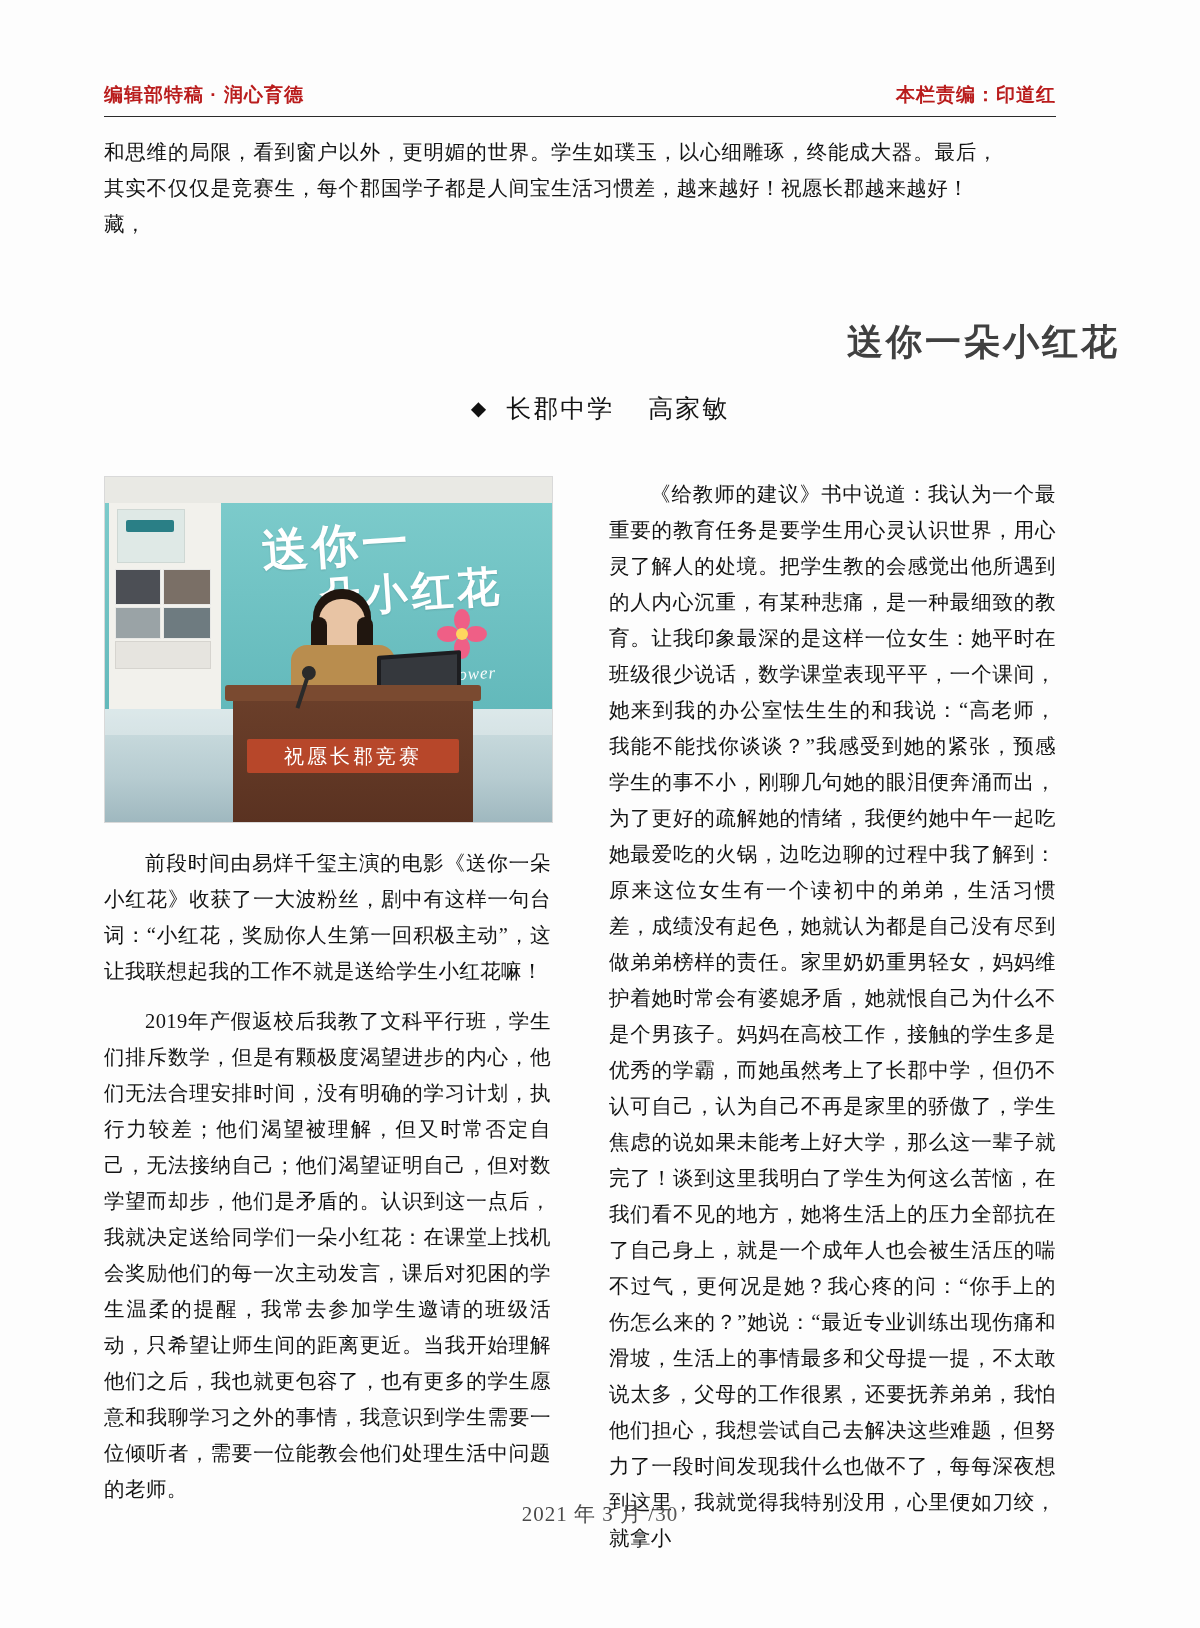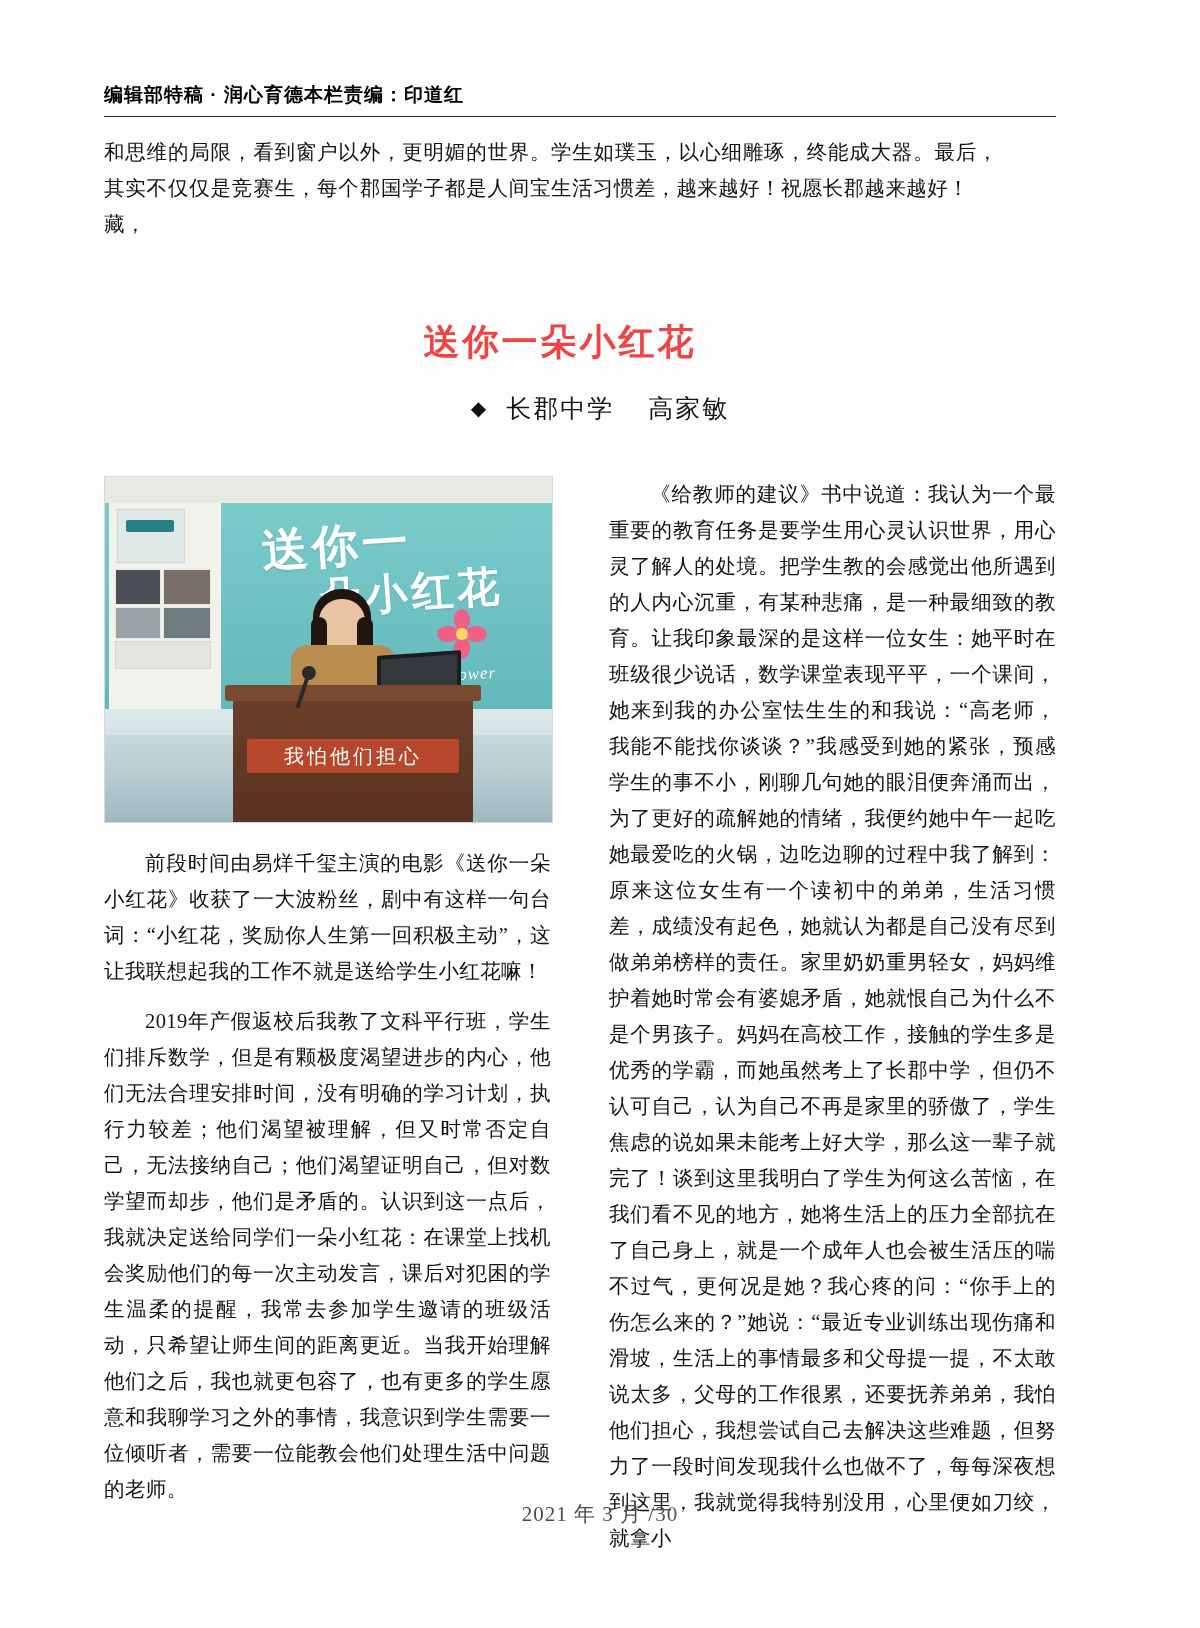--- a/index.html
+++ b/index.html
@@ -23,25 +23,25 @@
     background: #fdfdfd;
   }
 
   
   .runhead {
     position: absolute;
     left: 104px;
     top: 82px;
     width: 952px;
     display: flex;
-    justify-content: flex-start;
+    justify-content: space-between;
     align-items: baseline;
     font-size: 19px;
     letter-spacing: 1px;
-    color: #000000;
+    color: #b91c1c;
   }
   .runhead .left { font-family: "Liberation Sans", sans-serif; font-weight: 600; }
   .runhead .right { font-family: "Liberation Sans", sans-serif; font-weight: 600; }
 
   .rule {
     position: absolute;
     left: 104px;
     top: 116px;
     width: 952px;
     height: 1px;
@@ -68,26 +68,26 @@
     letter-spacing: 0.4px;
     color: #131313;
   }
 
   
   .article-title {
     position: absolute;
     top: 318px;
     left: 0;
     width: 1120px;
-    text-align: center;
+    text-align: right;
     font-family: "Liberation Sans", sans-serif;
     font-weight: bold;
     font-size: 36px;
     letter-spacing: 3px;
-    color: #ef4444;
+    color: #404040;
   }
   .byline {
     position: absolute;
     top: 392px;
     left: 0;
     width: 1200px;
     text-align: center;
     font-size: 25px;
     letter-spacing: 2px;
     color: #141414;
@@ -339,21 +339,21 @@
         <div class="ph-person-hair"></div>
         <div class="ph-person-head"></div>
         <div class="ph-person-hair2"></div>
         <div class="ph-person-hair3"></div>
         <div class="ph-person-inner"></div>
         <div class="ph-person-body"></div>
         <div class="ph-laptop"></div>
 
         <div class="ph-podium">
           <div class="ph-podium-top"></div>
-          <div class="ph-podium-band">我怕他们担心</div>
+          <div class="ph-podium-band">祝愿长郡竞赛</div>
         </div>
         <div class="ph-mic"></div>
       </div>
 
       <p class="cjk para">前段时间由易烊千玺主演的电影《送你一朵小红花》收获了一大波粉丝，剧中有这样一句台词：“小红花，奖励你人生第一回积极主动”，这让我联想起我的工作不就是送给学生小红花嘛！</p>
       <p class="cjk para">2019年产假返校后我教了文科平行班，学生们排斥数学，但是有颗极度渴望进步的内心，他们无法合理安排时间，没有明确的学习计划，执行力较差；他们渴望被理解，但又时常否定自己，无法接纳自己；他们渴望证明自己，但对数学望而却步，他们是矛盾的。认识到这一点后，我就决定送给同学们一朵小红花：在课堂上找机会奖励他们的每一次主动发言，课后对犯困的学生温柔的提醒，我常去参加学生邀请的班级活动，只希望让师生间的距离更近。当我开始理解他们之后，我也就更包容了，也有更多的学生愿意和我聊学习之外的事情，我意识到学生需要一位倾听者，需要一位能教会他们处理生活中问题的老师。</p>
     </div>
 
     <div class="col">
       <p class="cjk para">《给教师的建议》书中说道：我认为一个最重要的教育任务是要学生用心灵认识世界，用心灵了解人的处境。把学生教的会感觉出他所遇到的人内心沉重，有某种悲痛，是一种最细致的教育。让我印象最深的是这样一位女生：她平时在班级很少说话，数学课堂表现平平，一个课间，她来到我的办公室怯生生的和我说：“高老师，我能不能找你谈谈？”我感受到她的紧张，预感学生的事不小，刚聊几句她的眼泪便奔涌而出，为了更好的疏解她的情绪，我便约她中午一起吃她最爱吃的火锅，边吃边聊的过程中我了解到：原来这位女生有一个读初中的弟弟，生活习惯差，成绩没有起色，她就认为都是自己没有尽到做弟弟榜样的责任。家里奶奶重男轻女，妈妈维护着她时常会有婆媳矛盾，她就恨自己为什么不是个男孩子。妈妈在高校工作，接触的学生多是优秀的学霸，而她虽然考上了长郡中学，但仍不认可自己，认为自己不再是家里的骄傲了，学生焦虑的说如果未能考上好大学，那么这一辈子就完了！谈到这里我明白了学生为何这么苦恼，在我们看不见的地方，她将生活上的压力全部抗在了自己身上，就是一个成年人也会被生活压的喘不过气，更何况是她？我心疼的问：“你手上的伤怎么来的？”她说：“最近专业训练出现伤痛和滑坡，生活上的事情最多和父母提一提，不太敢说太多，父母的工作很累，还要抚养弟弟，我怕他们担心，我想尝试自己去解决这些难题，但努力了一段时间发现我什么也做不了，每每深夜想到这里，我就觉得我特别没用，心里便如刀绞，就拿小</p>

